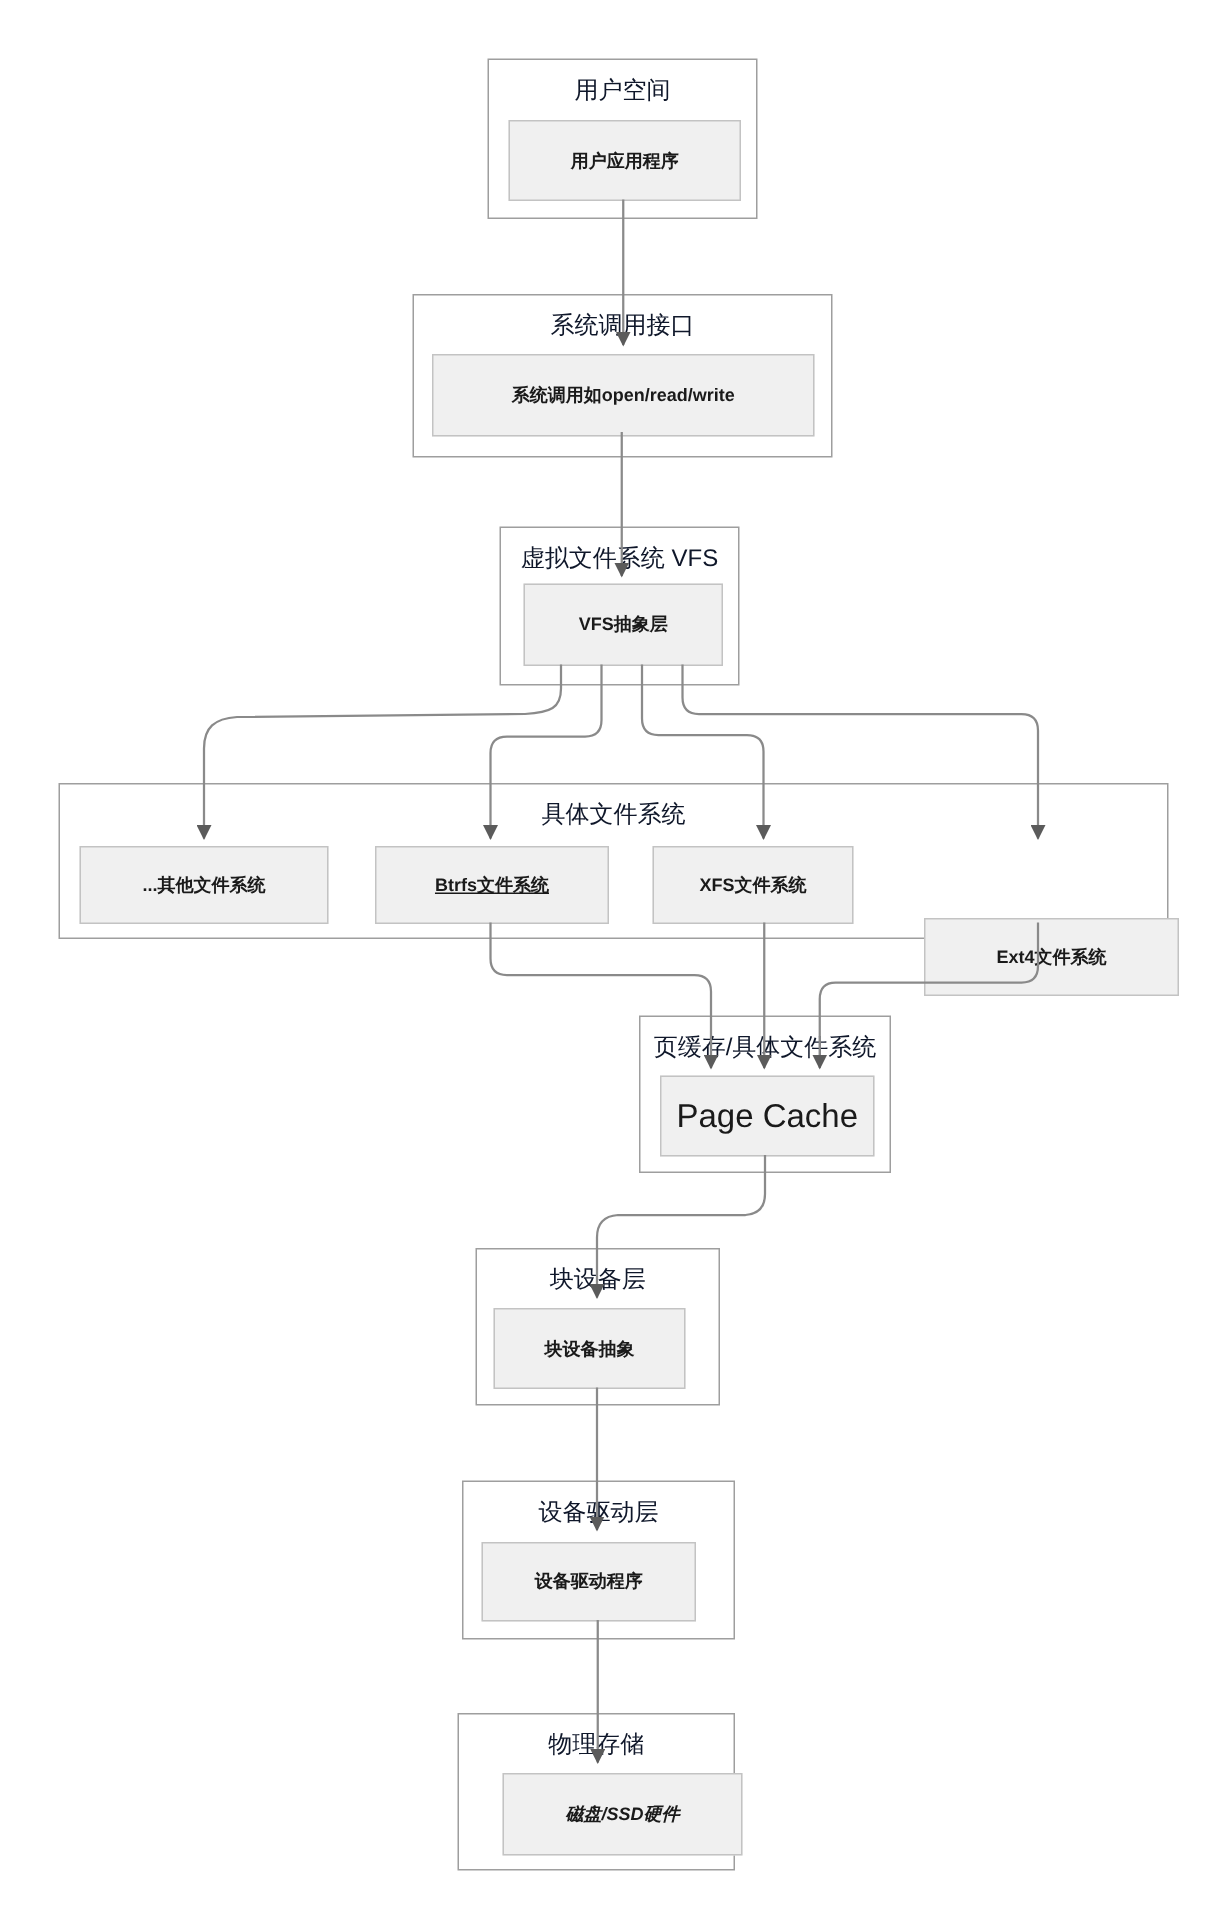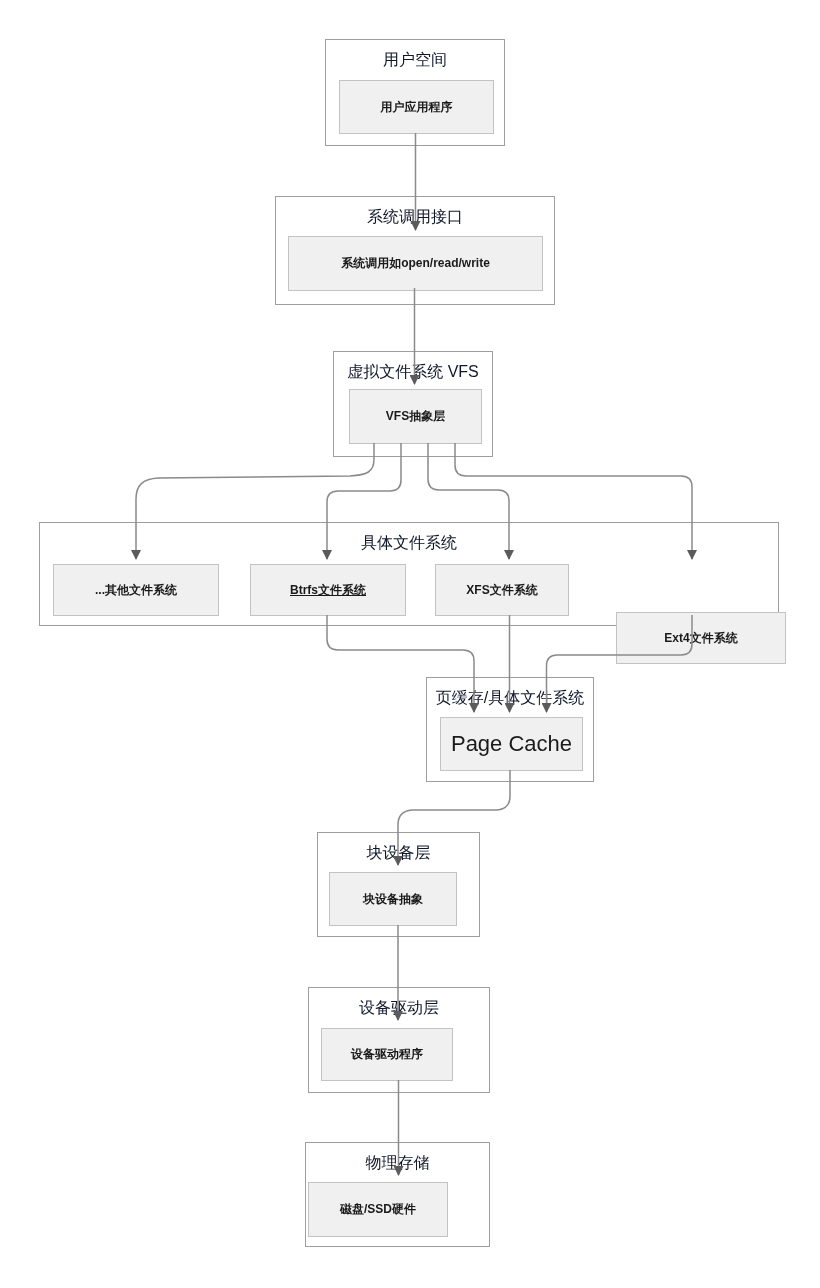--- a/index.html
+++ b/index.html
@@ -81,26 +81,26 @@
     <div class="node regular" style="left:13px; top:39px; width:143px; height:54px;">Page Cache</div>
   </div>
 
   <div class="group" style="left:317px; top:832px; width:163px; height:105px;">
     <div class="group-title">块设备层</div>
     <div class="node" style="left:11px; top:39px; width:128px; height:54px;">块设备抽象</div>
   </div>
 
   <div class="group" style="left:308px; top:987px; width:182px; height:106px;">
     <div class="group-title">设备驱动层</div>
-    <div class="node" style="left:12px; top:40px; width:132px; height:53px;">设备驱动程序</div>
+    <div class="node" style="left:12px; top:40px; width:143px; height:53px;">设备驱动程序</div>
   </div>
 
   <div class="group" style="left:305px; top:1142px; width:185px; height:105px;">
     <div class="group-title">物理存储</div>
-    <div class="node" style="left:2px; top:39px; width:140px; height:55px;">磁盘/SSD硬件</div>
+    <div class="node" style="left:29px; top:39px; width:160px; height:55px;font-style:italic;">磁盘/SSD硬件</div>
   </div>
 
   <svg class="edge-layer" width="820" height="1288" viewBox="0 0 820 1288">
     <defs>
       <marker id="ah" markerUnits="userSpaceOnUse" markerWidth="12" markerHeight="10" refX="9" refY="5" orient="auto">
         <path d="M0,0 L10,5 L0,10 Z" fill="#5b5b5b"></path>
       </marker>
     </defs>
     <g fill="none" stroke="#8a8a8a" stroke-width="1.5">
       <path d="M415.5,133 L415.5,230" marker-end="url(#ah)"></path>

